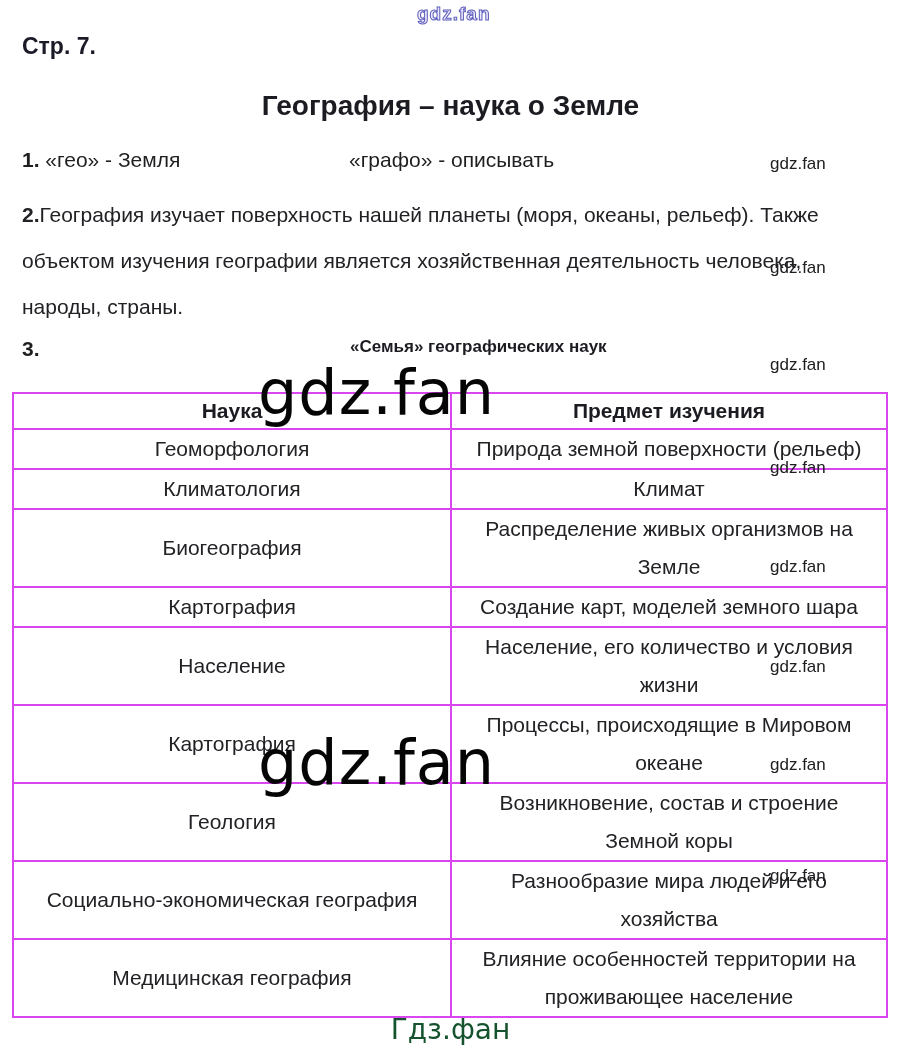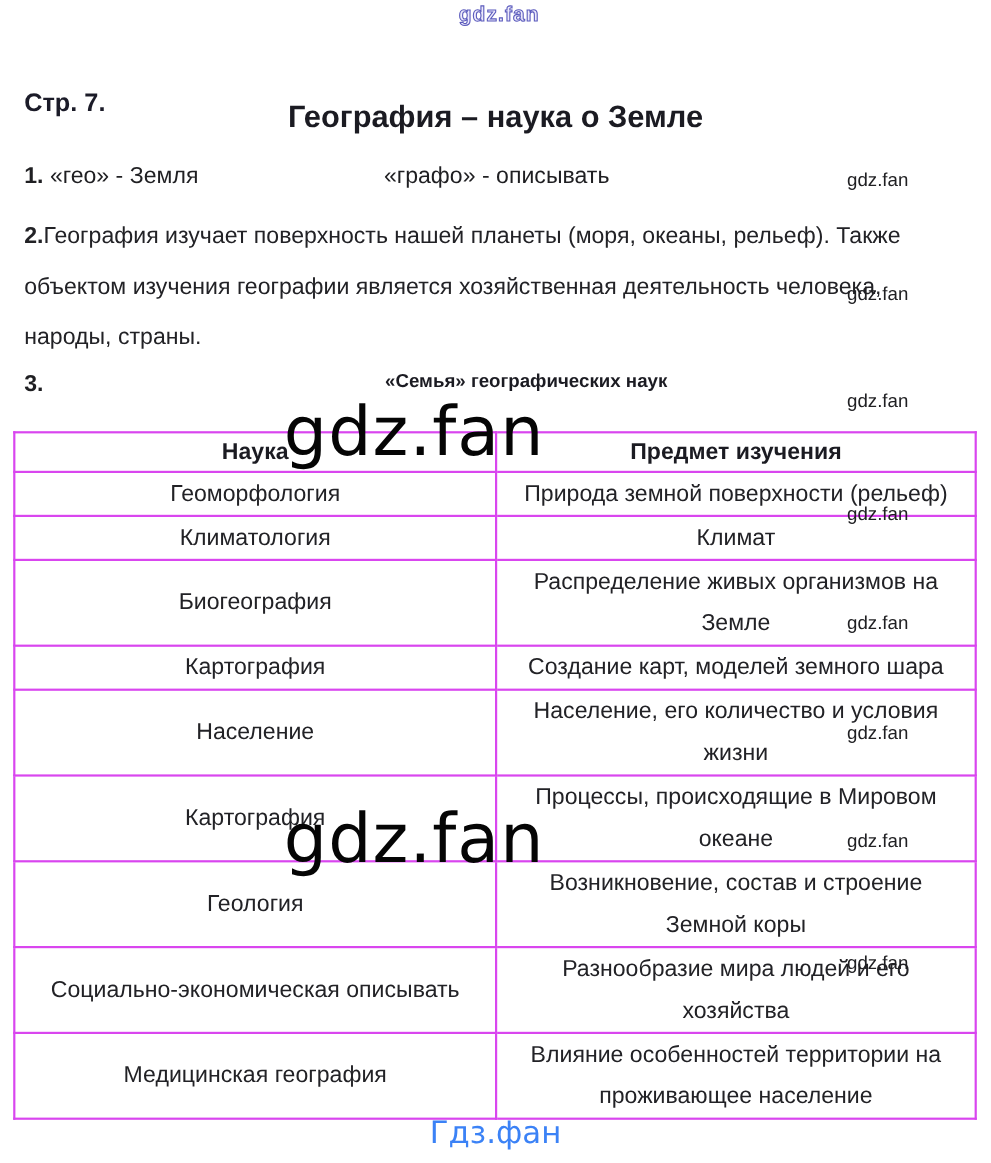--- a/index.html
+++ b/index.html
@@ -32,21 +32,21 @@
   .wm-big-2 { top: 732px; }
   .wm-small {
     position: absolute; left: 770px;
     font-size: 17px; color: #202023;
     line-height: 1.1; z-index: 5; white-space: nowrap;
   }
 
   
   .page-label {
     position: absolute; left: 22px; top: 33px;
-    font-size: 23px; font-weight: 700; color: #1b1b28; margin-top: 47px;
+    font-size: 23px; font-weight: 700; color: #1b1b28;
   }
   .doc-title {
     position: absolute; left: 0; top: 90px; width: 100%;
     text-align: center; font-size: 28px; font-weight: 700; color: #1b1b22;
   }
 
   
   .task1-left { position: absolute; left: 22px; top: 148px; font-size: 21px; }
   .task1-right { position: absolute; left: 349px; top: 148px; font-size: 21px; }
   .t-num { font-weight: 700; }
@@ -77,21 +77,21 @@
   table.sciences th { font-weight: 700; height: 36px; line-height: 24px; color: #1b1b22; }
   col.c-science { width: 438px; }
   col.c-subject { width: 436px; }
   tr.h-s  { height: 40px; }
   tr.h-s2 { height: 38px; }
   tr.h-d  { height: 77px; }
 
   
   .footer {
     position: absolute; left: 0; top: 1013px; width: 100%;
-    text-align: center; font-size: 28px; color: #3b82f6;
+    text-align: center; font-size: 28px; color: #14532d;
     font-family: "DejaVu Sans", sans-serif;
   }
 </style>
 </head>
 <body>
 
 <div class="page">
 
   <div class="wm-top">gdz.fan</div>
 
@@ -144,21 +144,21 @@
       </tr>
       <tr class="h-d">
         <td>Картография</td>
         <td>Процессы, происходящие в Мировом океане</td>
       </tr>
       <tr class="h-d">
         <td>Геология</td>
         <td>Возникновение, состав и строение Земной коры</td>
       </tr>
       <tr class="h-d">
-        <td>Социально-экономическая описывать</td>
+        <td>Социально-экономическая география</td>
         <td>Разнообразие мира людей и его хозяйства</td>
       </tr>
       <tr class="h-d">
         <td>Медицинская география</td>
         <td>Влияние особенностей территории на проживающее население</td>
       </tr>
     </tbody>
   </table>
 
   <div class="wm-small" style="top:155px">gdz.fan</div>

